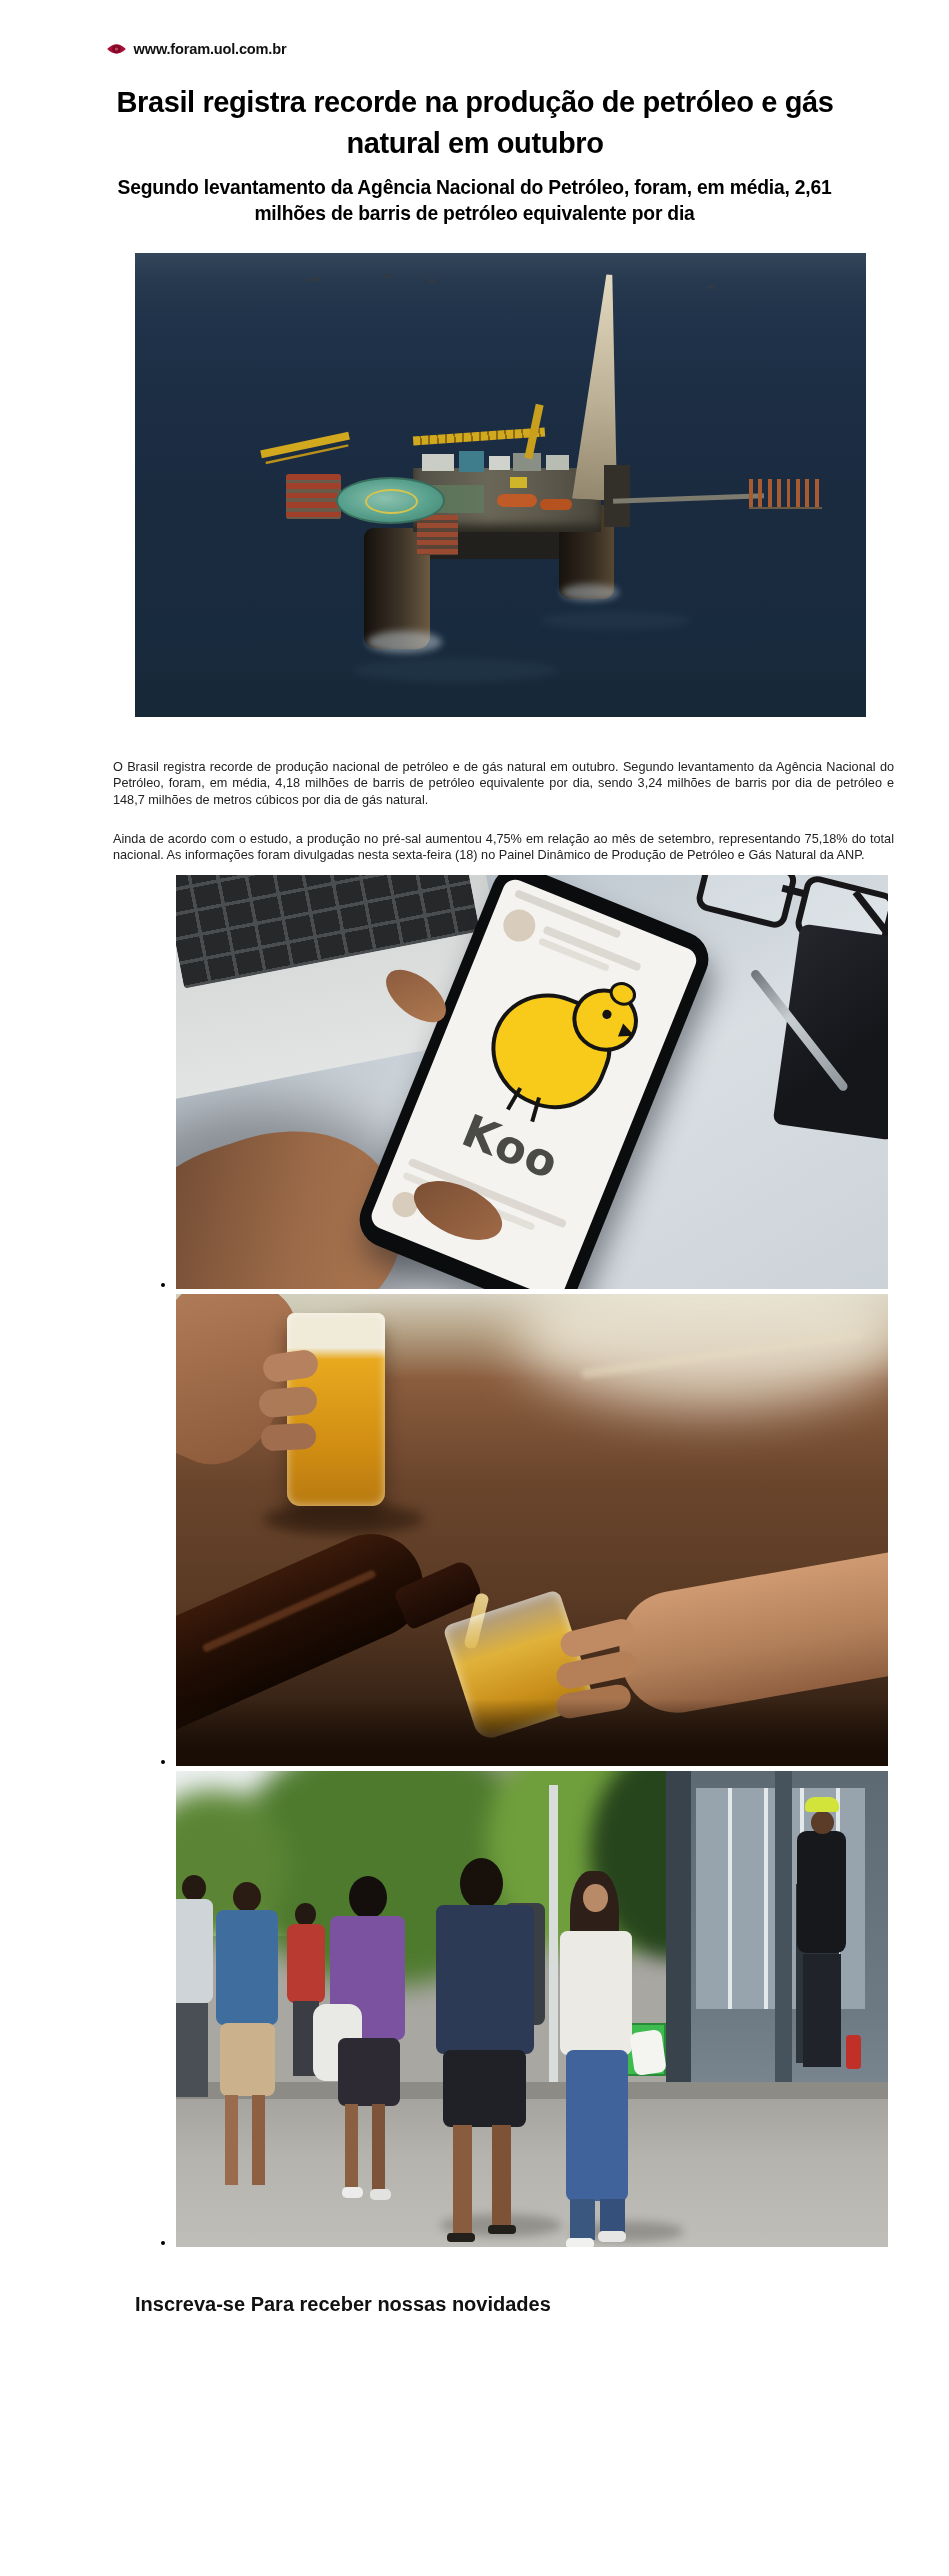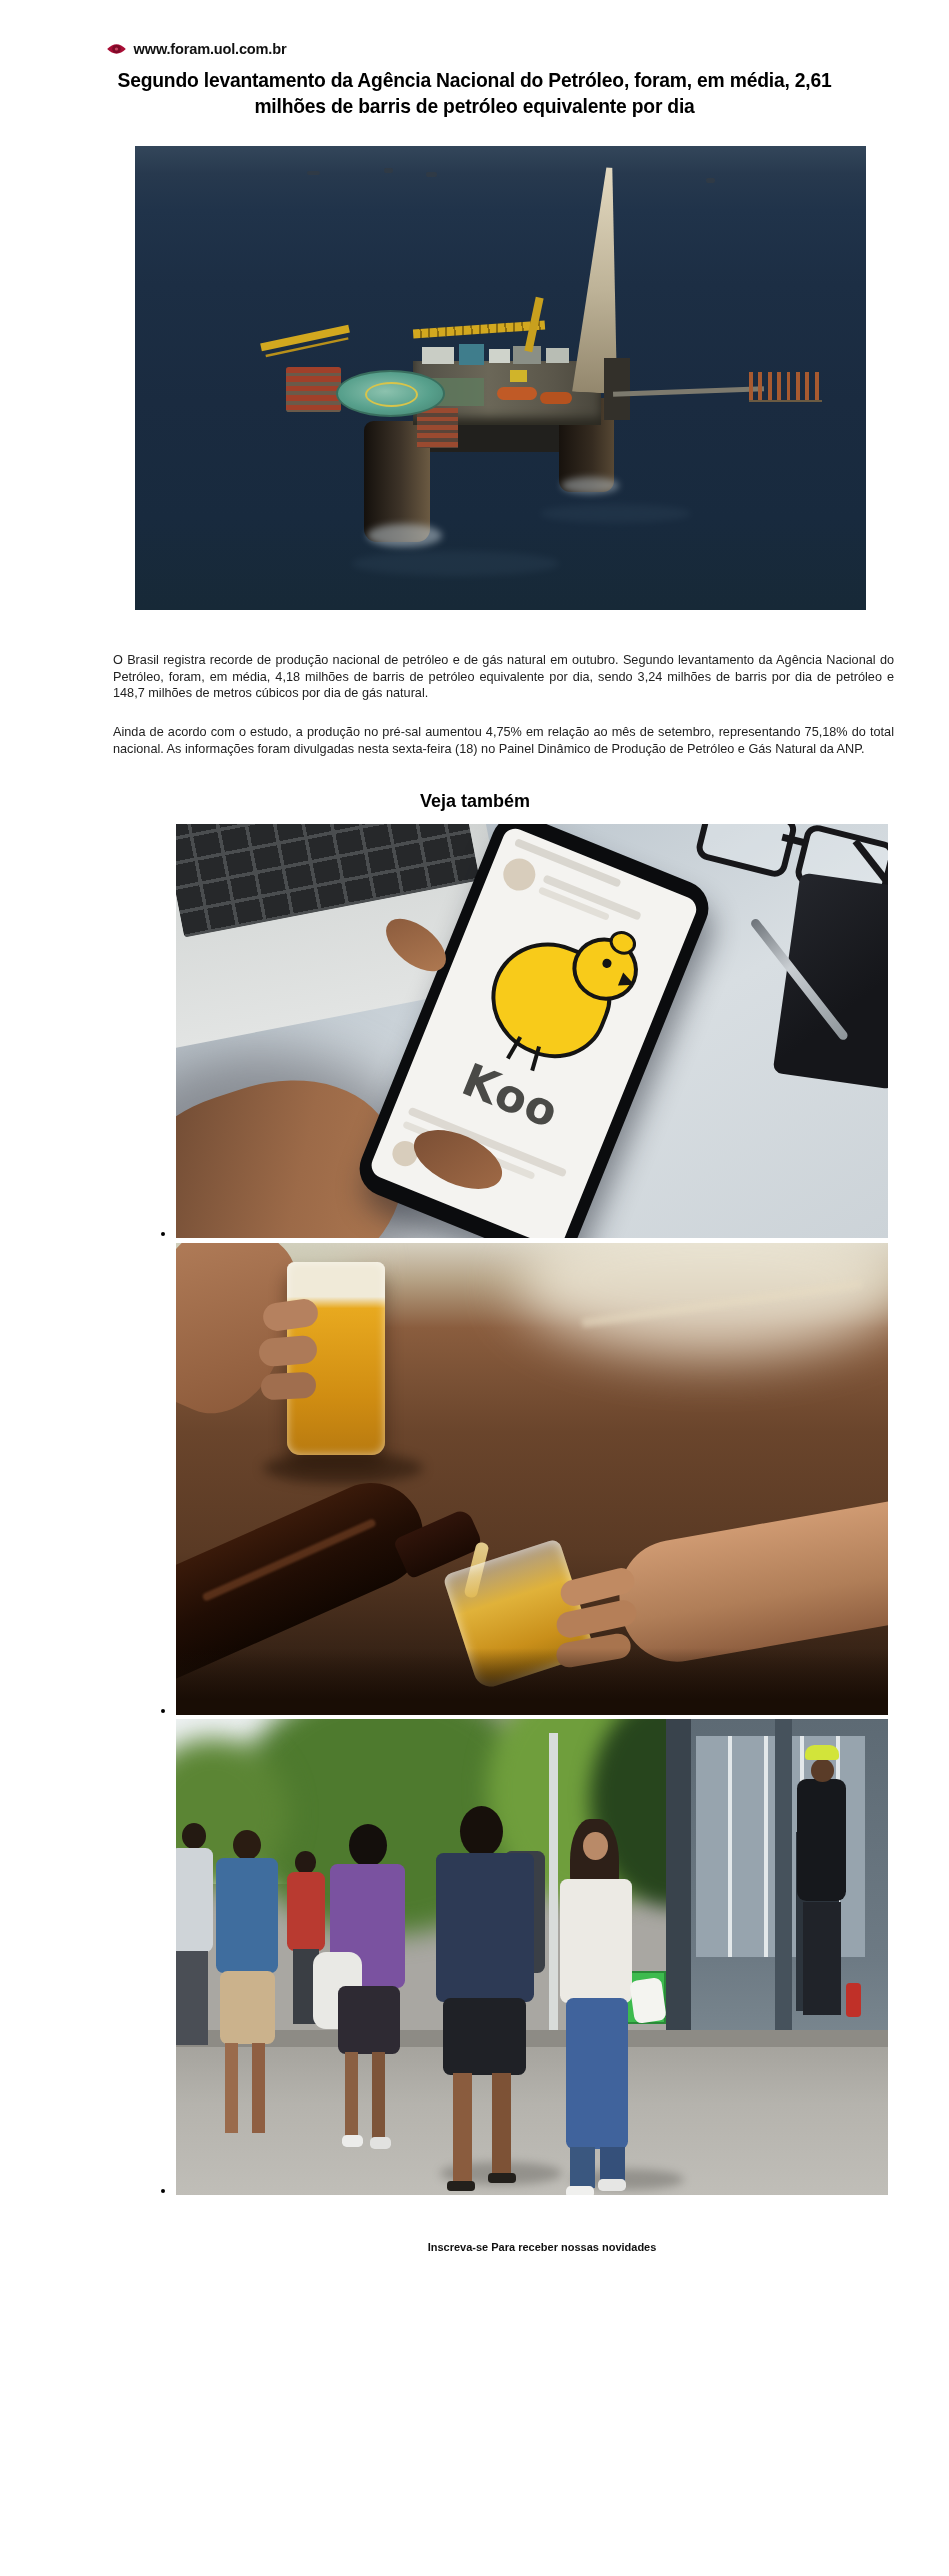--- a/index.html
+++ b/index.html
@@ -13,21 +13,21 @@
   
   h1.title{margin:24.5px 0 0 103px;width:744px;text-align:center;font-size:29px;line-height:41px;font-weight:700;color:#000;letter-spacing:-0.4px;}
   .category{margin:13px 0 0 103px;width:744px;text-align:center;font-size:13px;color:#333;}
   h2.subtitle{margin:11.3px 0 0 98px;width:753px;text-align:center;font-size:19.3px;line-height:26px;font-weight:700;color:#000;letter-spacing:-0.2px;}
   h3.related-heading{margin:34px 0 0 103px;width:744px;text-align:center;font-size:18px;font-weight:700;color:#000;}
   
   .caption{margin:12.2px 0 0 118px;width:772px;font-size:12.7px;line-height:16px;color:#222;}
   .credit{margin:22.6px 0 0 118px;width:772px;font-size:12.7px;line-height:16px;color:#222;}
   .body-p{margin:42px 0 0 113px;width:781px;font-size:12.7px;line-height:16.5px;color:#222;text-align:justify;}
   .body-p + .body-p{margin-top:22.6px;}
-  .subscribe{margin:43px 0 0 135px;font-size:11px;font-weight:700;color:#111;text-align:center;}
+  .subscribe{margin:43px 0 0 135px;font-size:20px;font-weight:700;color:#111;}
   
   .hero{position:relative;margin:26px 0 0 135px;width:731px;height:464px;overflow:hidden;
     background:linear-gradient(180deg,#33465a 0%,#27394e 6%,#20334a 14%,#1c2e44 30%,#1a2b40 55%,#182a3e 80%,#172937 100%);}
   .ship{position:absolute;height:4.7px;background:#2f3a46;border-radius:1.9px;}
   .ripple{position:absolute;background:#2e4458;opacity:.35;filter:blur(3.8px);border-radius:50%;}
   .h-wing{left:151px;top:221px;width:55px;height:45px;background:repeating-linear-gradient(180deg,#a0402a 0 5.6px,#6a5a4a 5.6px 9.4px);border-radius:2.8px;}
   .h-helipad{left:201px;top:224px;width:105px;height:43px;border-radius:50%;background:radial-gradient(ellipse at 45% 45%,#8cc2ae 0%,#57a08c 55%,#417e6c 100%);border:2.8px solid #396e5e;}
   .h-heliring{left:230px;top:236px;width:49px;height:21px;border-radius:50%;border:2.8px solid #d8c44a;}
   .h-deck{left:278px;top:215px;width:188px;height:64px;background:linear-gradient(90deg,#514f46 0%,#6b6758 40%,#5a564a 75%,#49463c 100%);box-shadow:inset 0 -7.5px 9.4px #2c2a22;}
   .h-m1{left:287px;top:201px;width:32px;height:17px;background:#c9cdc5;}
@@ -148,20 +148,21 @@
     <span class="band-logo">
       <svg width="21" height="14" viewBox="0 0 22 15">
         <path d="M1,7.5 Q11,-2.5 21,7.5 Q11,17.5 1,7.5 Z" fill="#a80d35"></path>
         <ellipse cx="11" cy="7.5" rx="4.6" ry="4.4" fill="#7e0a28"></ellipse>
         <ellipse cx="11" cy="7.5" rx="1.8" ry="1.7" fill="#c4445f"></ellipse>
       </svg>
     </span>
     <a class="site-url" href="#">www.foram.uol.com.br</a>
   </header>
 
+  <h1 class="title">Brasil registra recorde na produção de petróleo e gás natural em outubro</h1>
 
 
   <h2 class="subtitle">Segundo levantamento da Agência Nacional do Petróleo, foram, em média, 2,61 milhões de barris de petróleo equivalente por dia</h2>
 
   <figure class="hero">
     <div class="abs ship" style="left:172px;top:24.5px;width:13px;"></div>
     <div class="abs ship" style="left:249px;top:21.7px;width:9.4px;"></div>
     <div class="abs ship" style="left:291px;top:26px;width:11.3px;"></div>
     <div class="abs ship" style="left:571px;top:32px;width:9.4px;"></div>
     <div class="abs h-under"></div>
@@ -192,21 +193,20 @@
     <div class="abs h-bridge"></div>
     <div class="abs h-flare"></div>
     <div class="abs ripple" style="left:217px;top:405px;width:207px;height:24.5px;"></div>
     <div class="abs ripple" style="left:405px;top:358px;width:151px;height:19px;"></div>
   </figure>
 
 
   <p class="body-p">O Brasil registra recorde de produção nacional de petróleo e de gás natural em outubro. Segundo levantamento da Agência Nacional do Petróleo, foram, em média, 4,18 milhões de barris de petróleo equivalente por dia, sendo 3,24 milhões de barris por dia de petróleo e 148,7 milhões de metros cúbicos por dia de gás natural.</p>
   <p class="body-p">Ainda de acordo com o estudo, a produção no pré-sal aumentou 4,75% em relação ao mês de setembro, representando 75,18% do total nacional. As informações foram divulgadas nesta sexta-feira (18) no Painel Dinâmico de Produção de Petróleo e Gás Natural da ANP.</p>
 
-  <h3 class="related-heading">Veja também</h3>
 
   <ul class="related-list">
 
     <li>
       <div class="thumb koo">
         <div class="abs k-shadow-bl"></div>
         <div class="abs k-laptop"></div>
         <div class="abs k-keys"></div>
         <div class="abs k-glasses">
           <span class="k-lens"></span>

